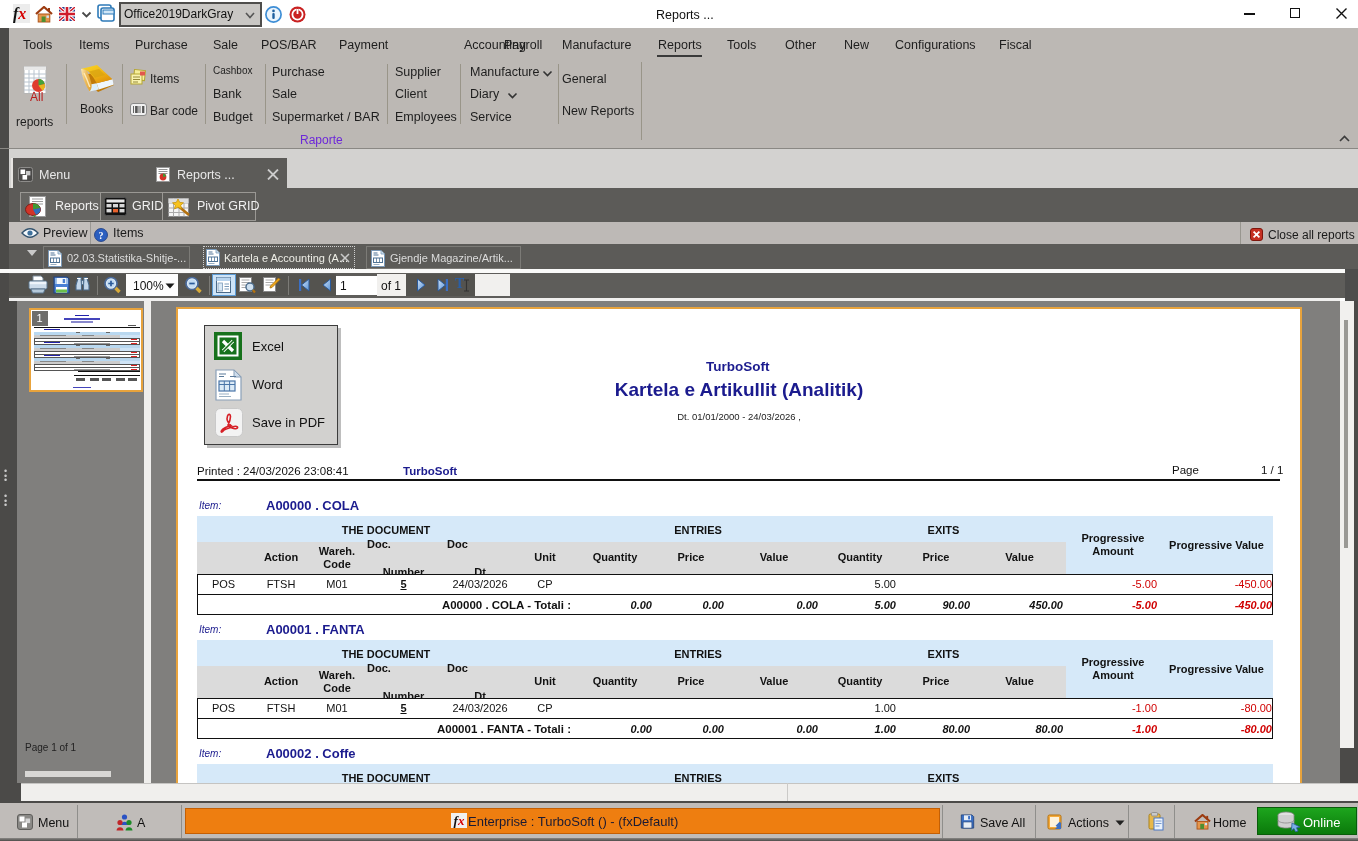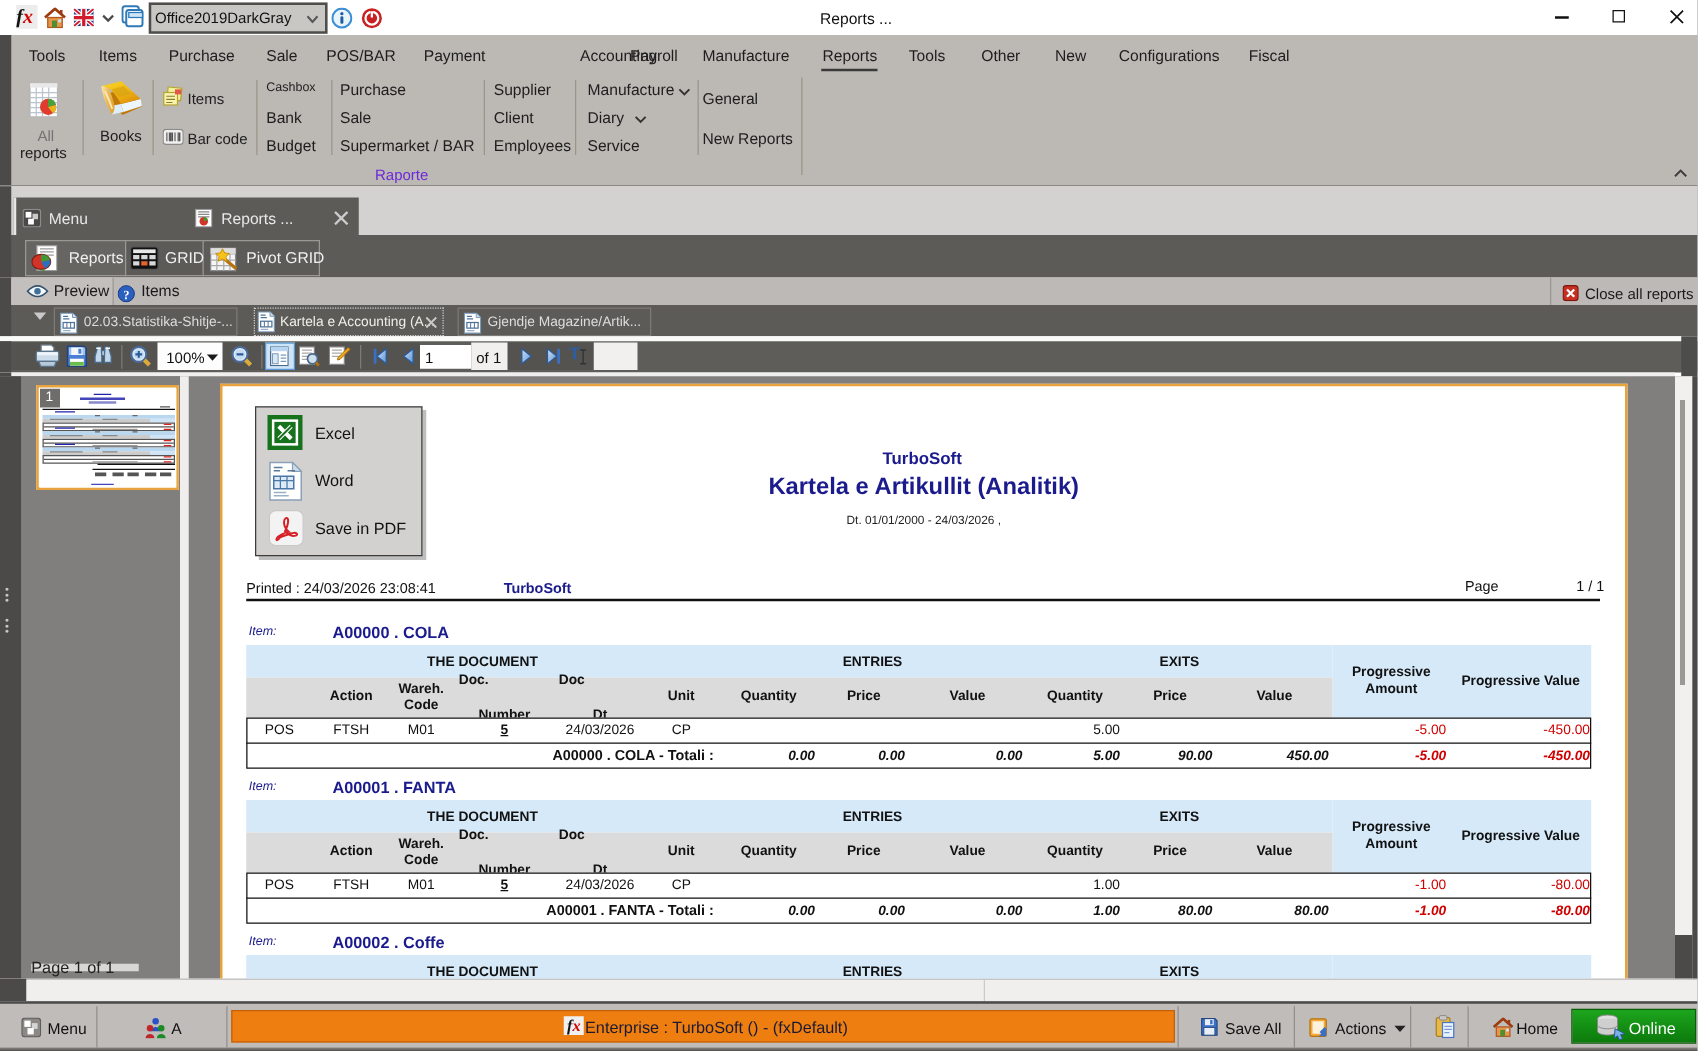--- a/index.html
+++ b/index.html
@@ -85,21 +85,21 @@
 <rect x="1" y="0.5" width="22" height="27" fill="#fff" stroke="#b5b5b5" stroke-width="1"></rect>
 <rect x="1" y="0.5" width="22" height="3.5" fill="#e8e8e8"></rect>
 <g stroke="#b9c4cf" stroke-width="1">
 <path d="M1 8h22M1 12h22M1 16h22M1 20h22M1 24h22"></path>
       <path d="M6 4v23M11 4v23M16 4v23"></path>
 </g>
 <circle cx="15.5" cy="19.5" r="6.5" fill="#e03c2e"></circle>
 <path d="M15.5 19.5 L15.5 13 A6.5 6.5 0 0 1 21.7 18 Z" fill="#45a33a"></path>
 <path d="M15.5 19.5 L21.7 18 A6.5 6.5 0 0 1 19.5 24.8 Z" fill="#e8b51f"></path>
 </svg>
-<div class="tx" style="left:30px;top:102px;font-size:12px;color:#737373;">All</div>
+<div class="tx" style="left:30px;top:90px;font-size:12px;color:#b91c1c;">All</div>
 <div class="tx" style="left:16px;top:115px;font-size:12px;color:#1e1e1e;">reports</div>
 <svg class="a" style="left:79px;top:64px;" width="35" height="30" viewBox="0 0 35 30">
 <defs>
       <linearGradient id="bkc" x1="0" y1="0" x2="0.7" y2="1">
 <stop offset="0" stop-color="#f9d825"></stop>
         <stop offset="0.55" stop-color="#f2b816"></stop>
         <stop offset="1" stop-color="#df920c"></stop>
       </linearGradient>
 <linearGradient id="bks" x1="0" y1="0" x2="1" y2="0.3">
 <stop offset="0" stop-color="#fce9b8"></stop>
@@ -563,21 +563,21 @@
 <path d="M4 25h10M4 27.5h12" stroke="#9ab0c4" stroke-width="1.2"></path>
 </svg>
 <div class="tx" style="left:252px;top:377px;font-size:13px;color:#111;">Word</div>
 <svg class="a" style="left:215px;top:408px;" width="28" height="29" viewBox="0 0 28 29">
 <rect x="0.5" y="0.5" width="27" height="28" rx="5" fill="#f3f3f3" stroke="#c9c9c9" stroke-width="1"></rect>
 <path d="M9 22 C7 25 5.5 24.5 6.5 22.5 C7.5 20.5 13 18 16 17.5 C13 15 11.5 11 12.5 8 C13.5 5.5 15.5 6 15.5 8.5 C15.5 11.5 14 15 13 17 C15 19.5 19 21.5 21.5 20.5 C24 19.5 22 17.5 19 18.5 C15 19.8 10.5 21.2 9 22 Z" fill="none" stroke="#d61f26" stroke-width="1.6"></path>
 </svg>
 <div class="tx" style="left:252px;top:415px;font-size:13px;color:#111;">Save in PDF</div>
 <div class="a" style="left:0px;top:783px;width:1358px;height:18px;background:#f0efed;border-top:1px solid #c5c4c2;"></div>
 <div class="a" style="left:0px;top:783px;width:21px;height:18px;background:#4b4a48;"></div>
-<div class="tx" style="left:25px;top:766px;font-size:13px;color:#222;">Page 1 of 1</div>
+<div class="tx" style="left:25px;top:742px;font-size:10px;color:#222;">Page 1 of 1</div>
 <div class="a" style="left:787px;top:783px;width:1px;height:18px;background:#cbcac8;"></div>
 <div class="a" style="left:0px;top:801px;width:1358px;height:40px;background:#c0bcb9;border-top:2.5px solid #4b4a48;"></div>
 <div class="a" style="left:0px;top:838px;width:1358px;height:3px;background:linear-gradient(#8a8885,#4d4c4a);"></div>
 <svg class="a" style="left:17px;top:814px;" width="16" height="16" viewBox="0 0 16 16">
 <rect x="0.5" y="0.5" width="15" height="15" rx="2.5" fill="#8a8986" stroke="#5f5e5b" stroke-width="1"></rect>
 <rect x="2.5" y="2.5" width="5" height="5" fill="#fff"></rect>
 <rect x="8.5" y="4.5" width="4.6" height="4.6" fill="#d5d5d5"></rect>
 <rect x="5" y="8.5" width="5" height="5" fill="#fff"></rect>
 </svg>
 <div class="tx" style="left:38px;top:816px;font-size:12.5px;color:#111;">Menu</div>

